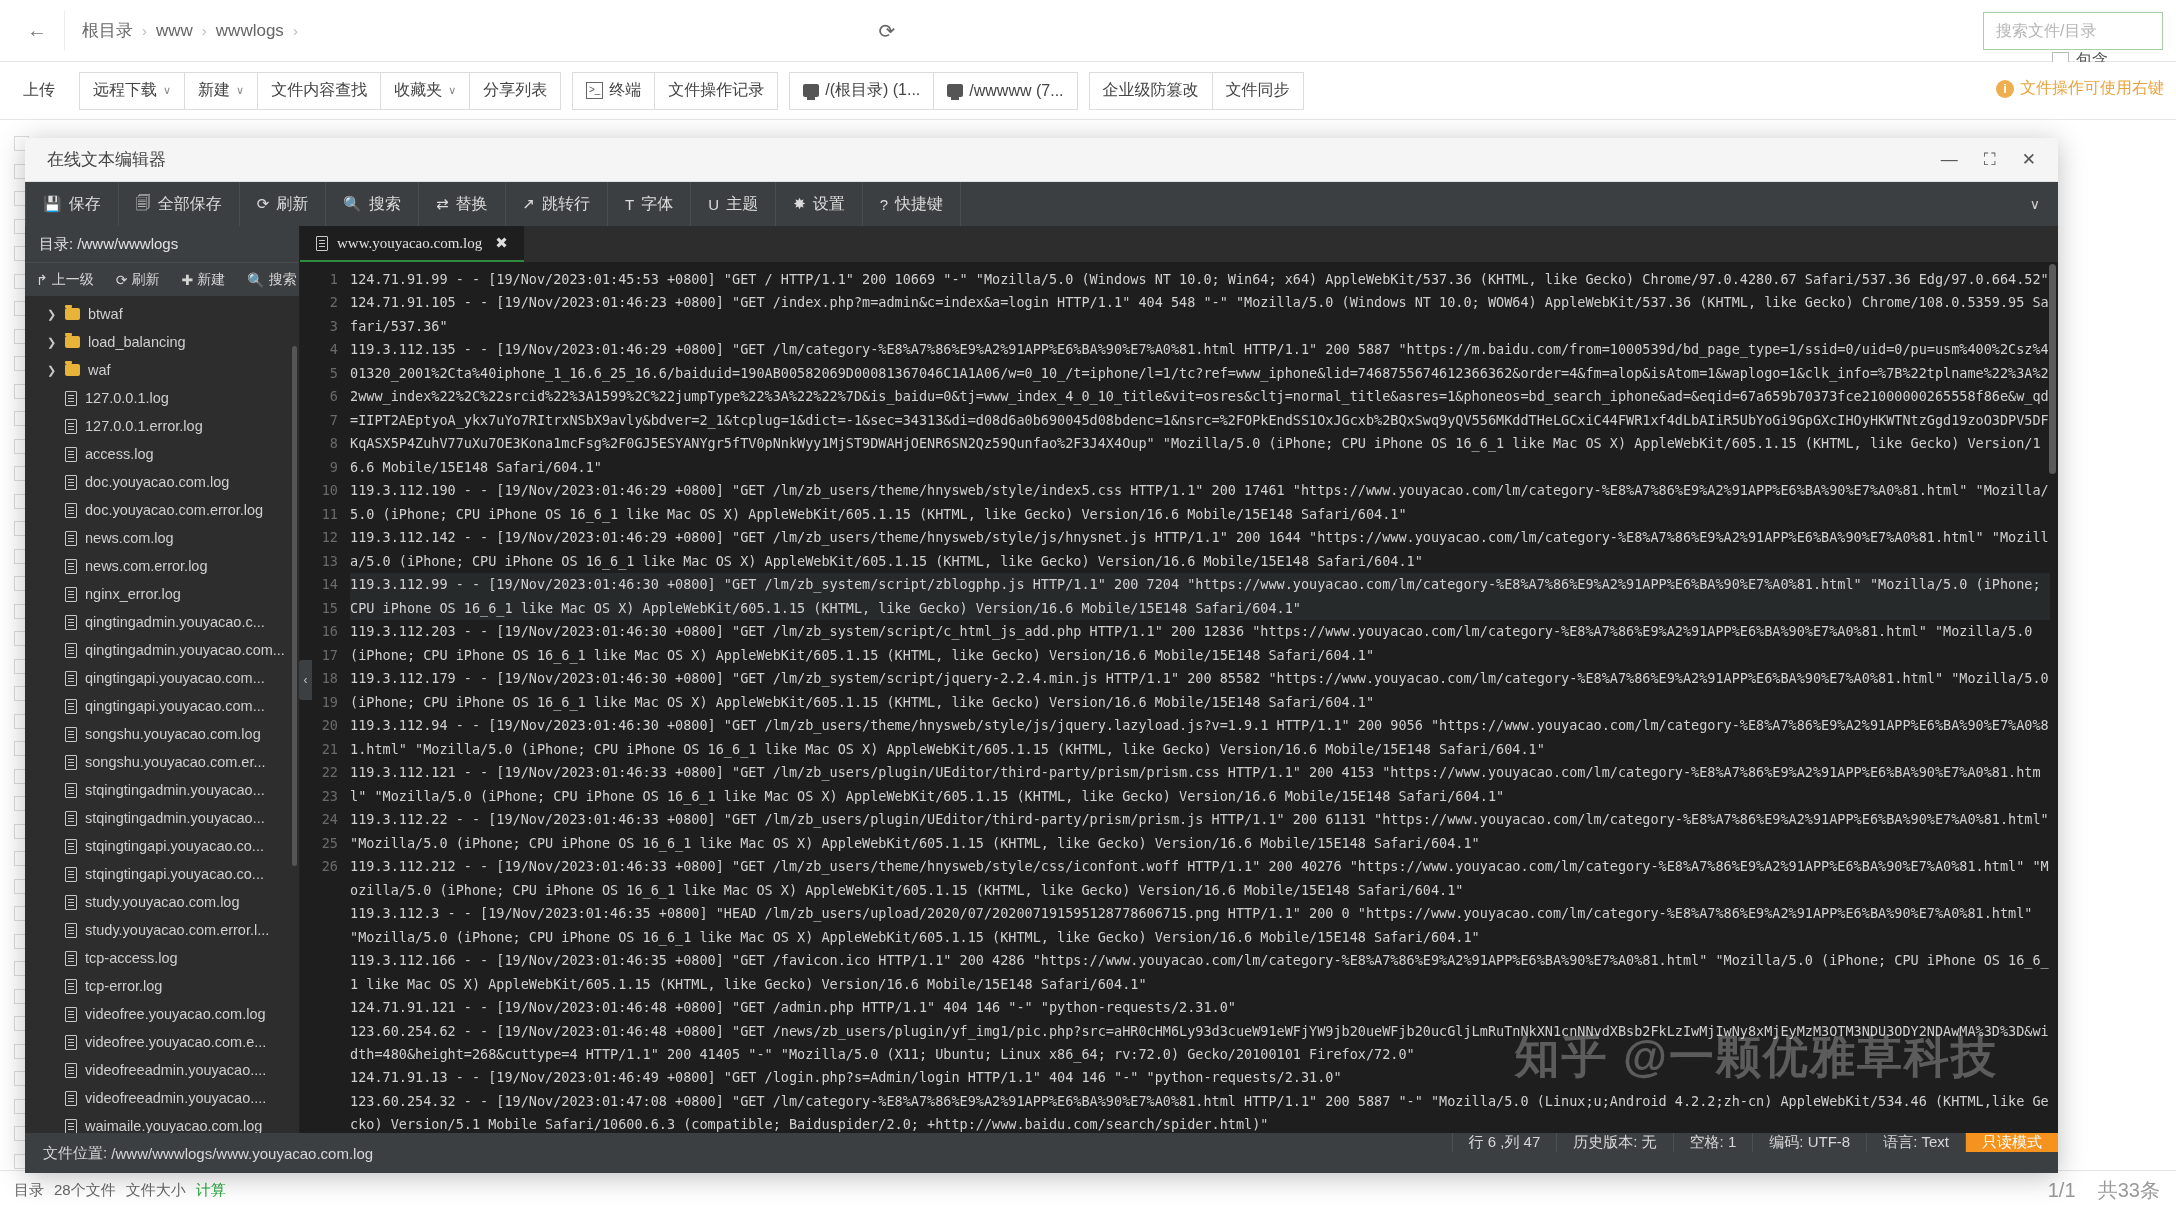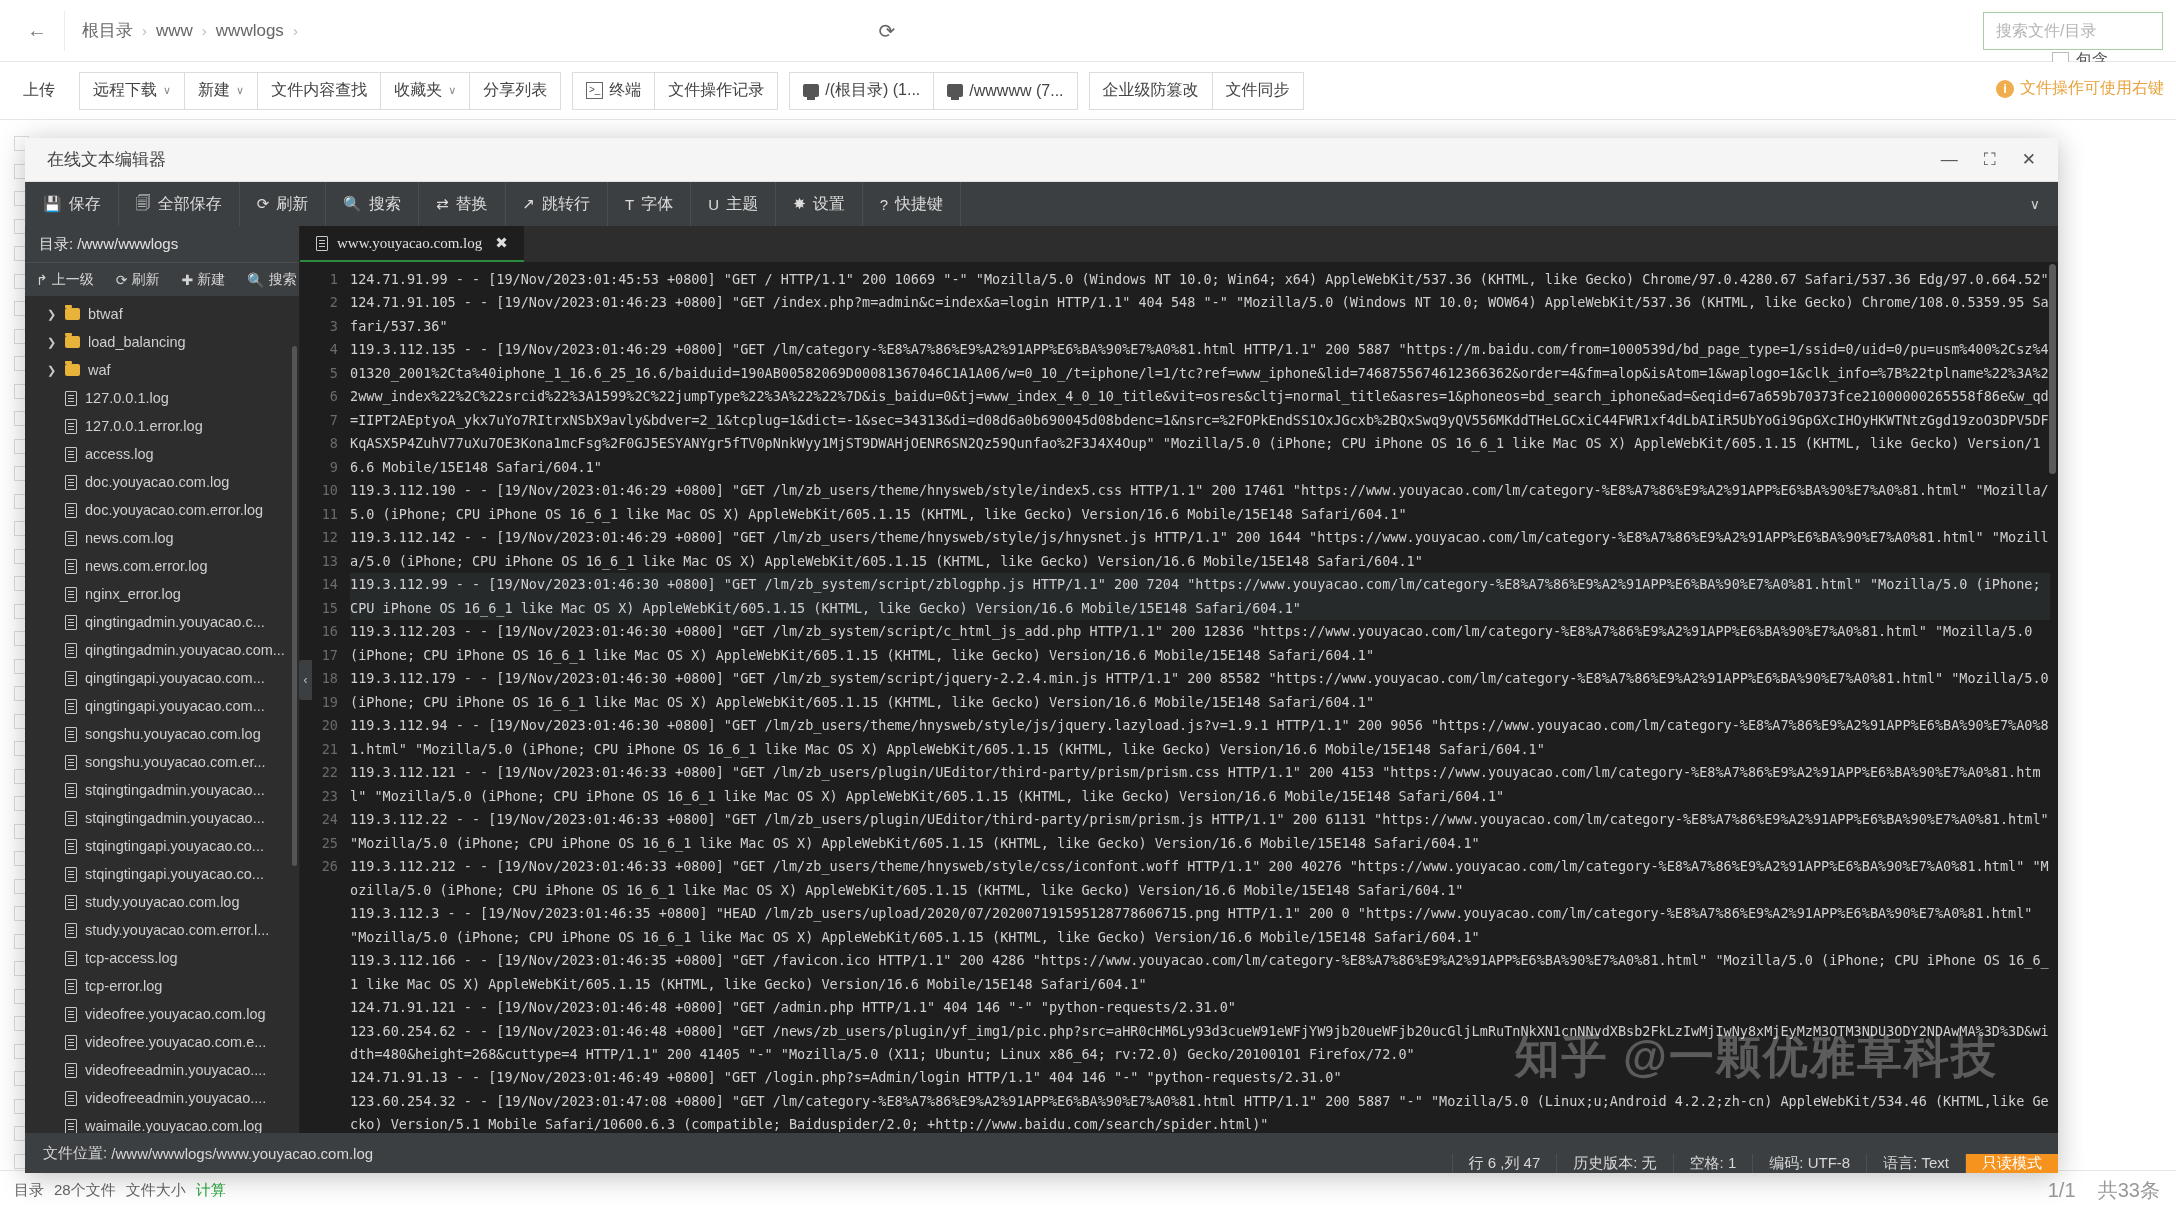--- a/index.html
+++ b/index.html
@@ -171,21 +171,21 @@
   .ln { display:block; }
   .ln.active { background:#262a2b; }
   .gn { display:block; line-height:1.74; }
   .code-scroll { position:absolute; right:2px; top:2px; width:7px; height:210px; background:#5a5a5a; border-radius:4px;}
 
   
   .status {
     height:40px; background:#3c3f41; display:flex; align-items:center;
     color:#d6d6d6; font-size:15px; padding-left:18px;
   }
-  .status .right { margin-left:auto; display:flex; align-items:flex-end; height:40px; }
+  .status .right { margin-left:auto; display:flex; align-items:flex-start; height:40px; }
   .st-cell { display:flex; align-items:center; padding:0 16px; border-left:1px solid #4d5052; white-space:nowrap;}
   .st-cell.ro { background:#f5931e; color:#fff; }
 
   .watermark {
     position:absolute; right:60px; bottom:86px; color:rgba(255,255,255,.28);
     font-size:45px; font-weight:bold; letter-spacing:2px; pointer-events:none;
     font-family:"Liberation Sans",sans-serif;
   }
 </style>
 </head>

